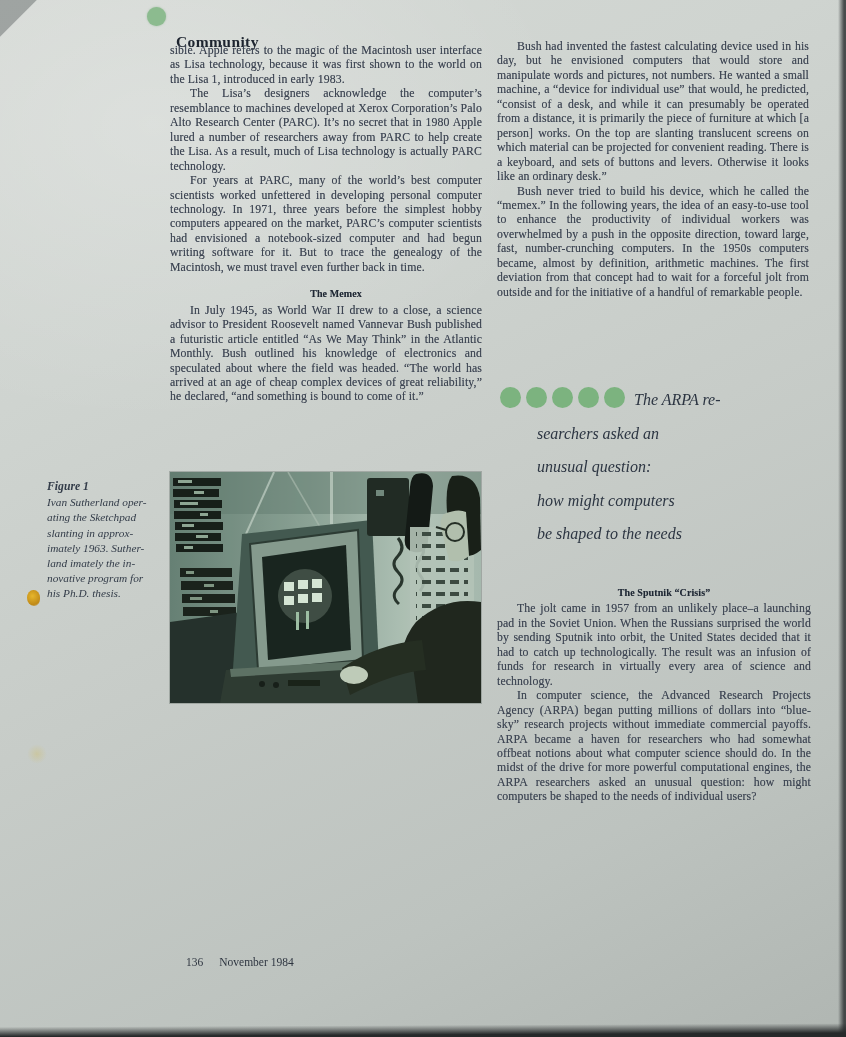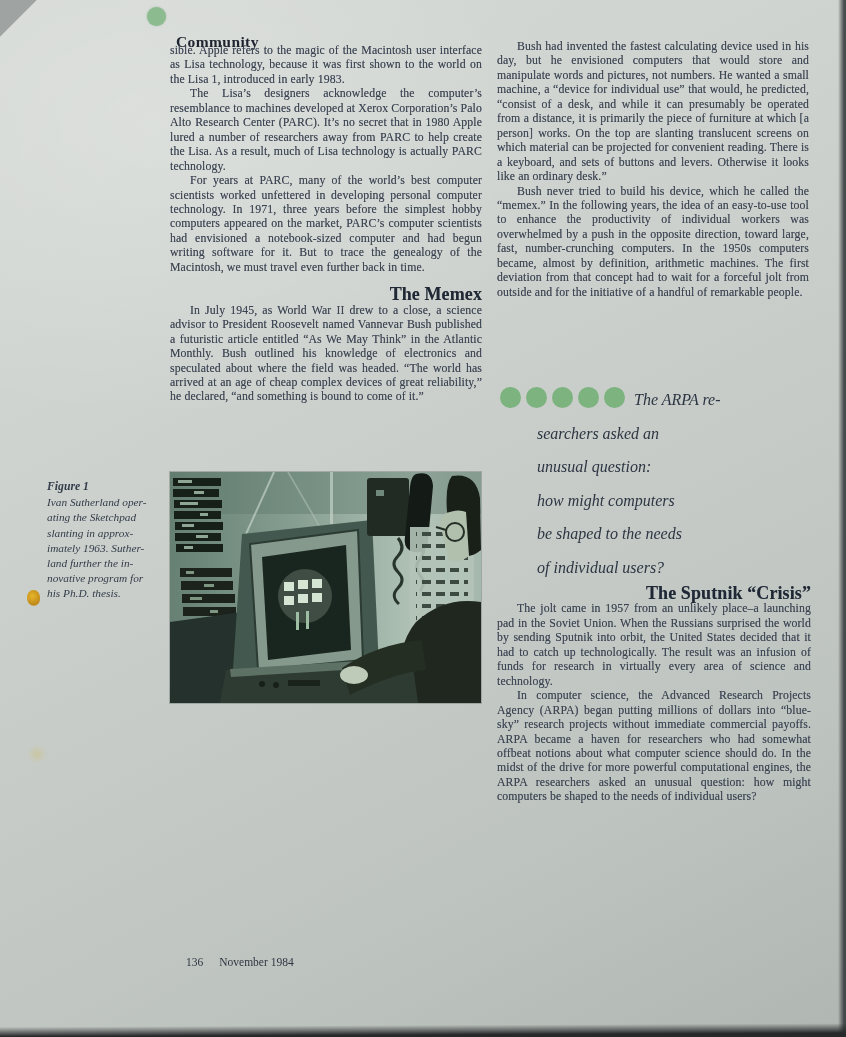--- a/index.html
+++ b/index.html
@@ -20,21 +20,21 @@
   .header-dot { position:absolute; left:147px; top:7px; width:19px; height:19px;
     border-radius:50%; background:#8cbb8f; box-shadow:0 0 2px rgba(120,170,125,0.6); }
   .community { position:absolute; left:176px; top:5px; font-weight:bold;
     font-size:15.5px; letter-spacing:0.4px; color:#1d242f;margin-top:28px; }
 
   .body-text { font-size:11.8px; line-height:14.45px; text-align:justify; letter-spacing:0.1px;
     color:#3c4452; text-shadow:0 0 0.5px rgba(62,70,84,0.55); }
   .body-text p { margin:0; text-indent:20px; }
   .body-text p.no-indent { text-indent:0; }
   .sec-heading { font-weight:bold; color:#1f2834; margin:13px 0 1px 0;
-    text-indent:20px; font-size:18px; text-align:right; }
+    text-indent:20px; font-size:10px; text-align:center; }
 
   .left-col  { position:absolute; left:170px; top:43px;  width:312px; }
   .right-top { position:absolute; left:497px; top:39px;  width:312px; }
   .sputnik   { position:absolute; left:497px; top:586px; width:314px; }
   .sputnik .sec-heading { margin-top:0; }
 
   .quote { position:absolute; left:500px; top:383px; width:305px; padding-left:37px;
     font-style:italic; font-size:16px; line-height:33.5px; color:#2c3542; }
   .quote-line { white-space:nowrap; }
   .q-dots { display:inline-block; margin-left:-37px; margin-right:9px; }
@@ -83,36 +83,35 @@
   </div>
 
   <div class="quote">
     <div class="quote-line">
       <span class="q-dots"><span class="q-dot"></span><span class="q-dot"></span><span class="q-dot"></span><span class="q-dot"></span><span class="q-dot"></span></span><span>The ARPA re-</span>
     </div>
     <div class="quote-line">searchers asked an</div>
     <div class="quote-line">unusual question:</div>
     <div class="quote-line">how might computers</div>
     <div class="quote-line">be shaped to the needs</div>
-    <div class="quote-line">of individual users?</div>
   </div>
 
   <div class="sputnik body-text">
     <div class="sec-heading">The Sputnik “Crisis”</div>
     <p>The jolt came in 1957 from an unlikely place–a launching pad in the Soviet Union. When the Russians surprised the world by sending Sputnik into orbit, the United States decided that it had to catch up technologically. The result was an infusion of funds for research in virtually every area of science and technology.</p>
     <p>In computer science, the Advanced Research Projects Agency (ARPA) began putting millions of dollars into “blue-sky” research projects without immediate commercial payoffs. ARPA became a haven for researchers who had somewhat offbeat notions about what computer science should do. In the midst of the drive for more powerful computational engines, the ARPA researchers asked an unusual question: how might computers be shaped to the needs of individual users?</p>
   </div>
 
   <div class="fig-caption">
     <div class="fig-label">Figure 1</div>
     <div>Ivan Sutherland oper-</div>
     <div>ating the Sketchpad</div>
     <div>slanting in approx-</div>
     <div>imately 1963. Suther-</div>
-    <div>land further the in-</div>
+    <div>land imately the in-</div>
     <div>novative program for</div>
     <div>his Ph.D. thesis.</div>
   </div>
 
   <div class="photo">
     <svg viewBox="0 0 311 231" preserveAspectRatio="none">
       <defs>
         <linearGradient id="pw" x1="0" y1="0" x2="1" y2="0">
           <stop offset="0" stop-color="#637c71"></stop>
           <stop offset="0.45" stop-color="#8ba195"></stop>

